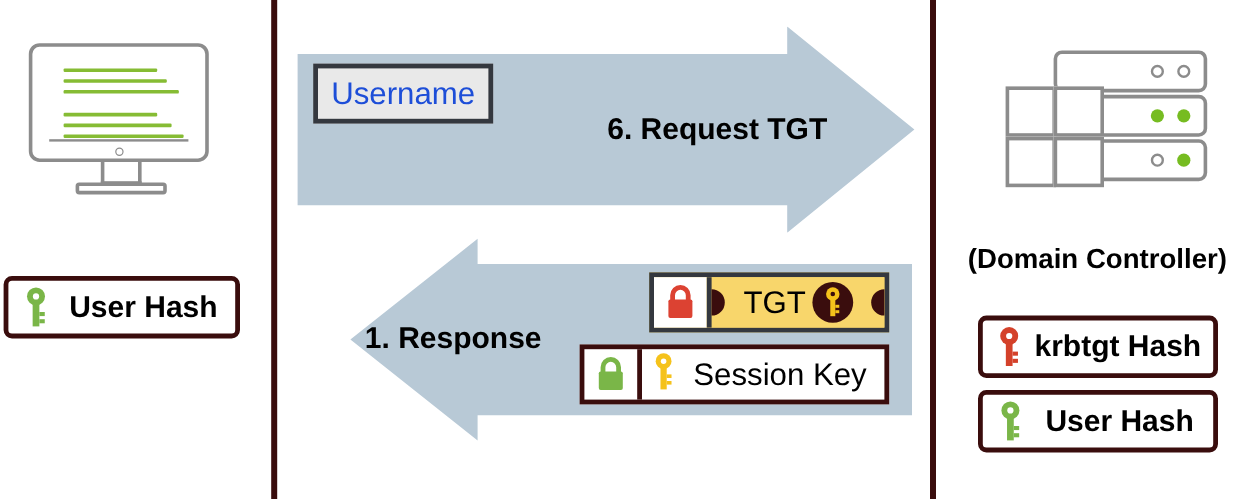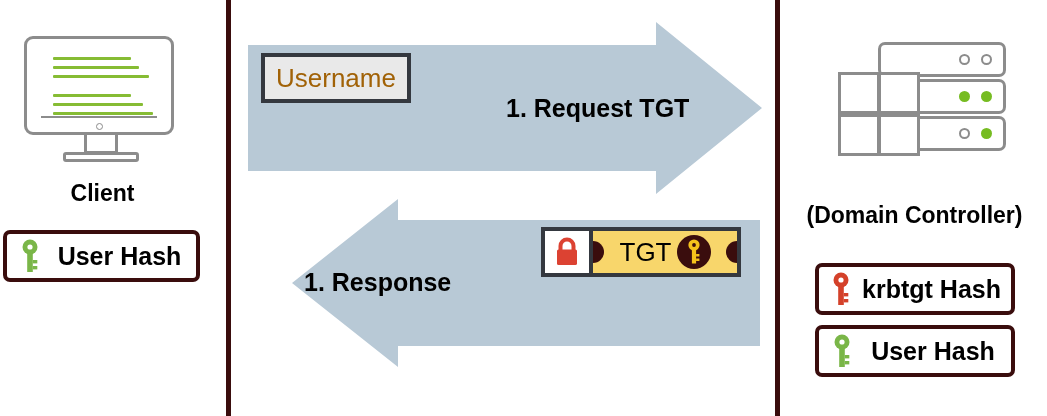--- a/index.html
+++ b/index.html
@@ -169,21 +169,21 @@
     border: 4px solid #34383F;
     background: #E9E9E9;
     display: flex;
     align-items: stretch;
   }
   .token .tok-text {
     display: flex;
     align-items: center;
     padding: 0 11px;
     font-size: 26px;
-    color: #a16207;
+    color: #1d4ed8;
     white-space: nowrap;
   }
   .token .tok-icon {
     width: 44px;
     background: #ffffff;
     border-right: 4px solid #34383F;
     display: flex; align-items: center; justify-content: center;
   }
 
   
@@ -270,42 +270,41 @@
       <div class="scr-line" style="left:26px; top:55px; width:78px;"></div>
       <div class="scr-line" style="left:26px; top:64px; width:90px;"></div>
       <div class="scr-line" style="left:26px; top:73px; width:100px;"></div>
       <div class="scr-rule"></div>
       <div class="scr-dot"></div>
     </div>
     <div class="stand-neck"></div>
     <div class="stand-base"></div>
   </div>
 
-  <div class="abs caption" style="left:0; top:180px; width:205px;">Client</div>
 
   <div class="abs pill" style="left:3px; top:230px; width:197px;">
     <span class="key-slot">
       <svg width="22" height="34" viewBox="0 0 22 34" aria-hidden="true">
         <circle cx="11" cy="8" r="7.5" fill="#7AB648"></circle>
         <circle cx="11" cy="8" r="2.6" fill="#ffffff"></circle>
         <rect x="8.2" y="13" width="5.6" height="20" fill="#7AB648"></rect>
         <rect x="13.8" y="21" width="4.5" height="3.4" fill="#7AB648"></rect>
         <rect x="13.8" y="27" width="4.5" height="3.4" fill="#7AB648"></rect>
       </svg>
     </span>
     <span class="pill-label">User Hash</span>
   </div>
 
   <div class="arrow" style="left:244px; top:22px;">
     <svg width="520" height="172" viewBox="0 0 520 172">
       <polygon points="4,23 412,23 412,0 518,86 412,172 412,149 4,149" fill="#B8C9D6"></polygon>
     </svg>
   </div>
 
-  <div class="arrow-label" style="left:506px; top:94px;">1. Request TGT</div>
+  <div class="arrow-label" style="left:506px; top:94px;">6. Request TGT</div>
 
   <div class="token" style="left:261px; top:53px; height:50px;">
     <span class="tok-text">Username</span>
   </div>
 
 
   <div class="arrow" style="left:290px; top:198px;">
     <svg width="472" height="170" viewBox="0 0 472 170">
       <polygon points="2,85 108,1 108,22 470,22 470,148 108,148 108,169" fill="#B8C9D6"></polygon>
     </svg>
@@ -329,20 +328,40 @@
           <circle cx="8" cy="6" r="5.6" fill="#F5C21B"></circle>
           <circle cx="8" cy="6" r="1.9" fill="#3A0D0D"></circle>
           <rect x="5.9" y="10" width="4.2" height="14.5" fill="#F5C21B"></rect>
           <rect x="10.1" y="15" width="3.3" height="2.5" fill="#F5C21B"></rect>
           <rect x="10.1" y="19.5" width="3.3" height="2.5" fill="#F5C21B"></rect>
         </svg>
       </span>
     </span>
   </div>
 
+  <div class="sessionbox" style="left:483px; top:287px; width:258px; height:50px;">
+    <span class="sb-lock">
+      <svg width="26" height="30" viewBox="0 0 26 30" aria-hidden="true">
+        <path d="M6.5 13 V9 a6.5 6.5 0 0 1 13 0 V13" fill="none" stroke="#7AB648" stroke-width="4"></path>
+        <rect x="3" y="12.5" width="20" height="15.5" rx="1.6" fill="#7AB648"></rect>
+      </svg>
+    </span>
+    <span class="sb-body">
+      <span>
+        <svg width="20" height="32" viewBox="0 0 20 32" aria-hidden="true">
+          <circle cx="10" cy="7" r="6.6" fill="#F5C21B"></circle>
+          <circle cx="10" cy="7" r="2.3" fill="#ffffff"></circle>
+          <rect x="7.4" y="11.5" width="5.2" height="19" fill="#F5C21B"></rect>
+          <rect x="12.6" y="18" width="4" height="3" fill="#F5C21B"></rect>
+          <rect x="12.6" y="23.5" width="4" height="3" fill="#F5C21B"></rect>
+        </svg>
+      </span>
+      <span class="sb-text">Session Key</span>
+    </span>
+  </div>
 
   <div class="abs server-wrap">
     <div class="srv-bay b1">
       <i class="led hollow p1"></i>
         <i class="led hollow p2"></i>
     </div>
     <div class="srv-bay b2">
       <i class="led green p1"></i>
         <i class="led green p2"></i>
     </div>

